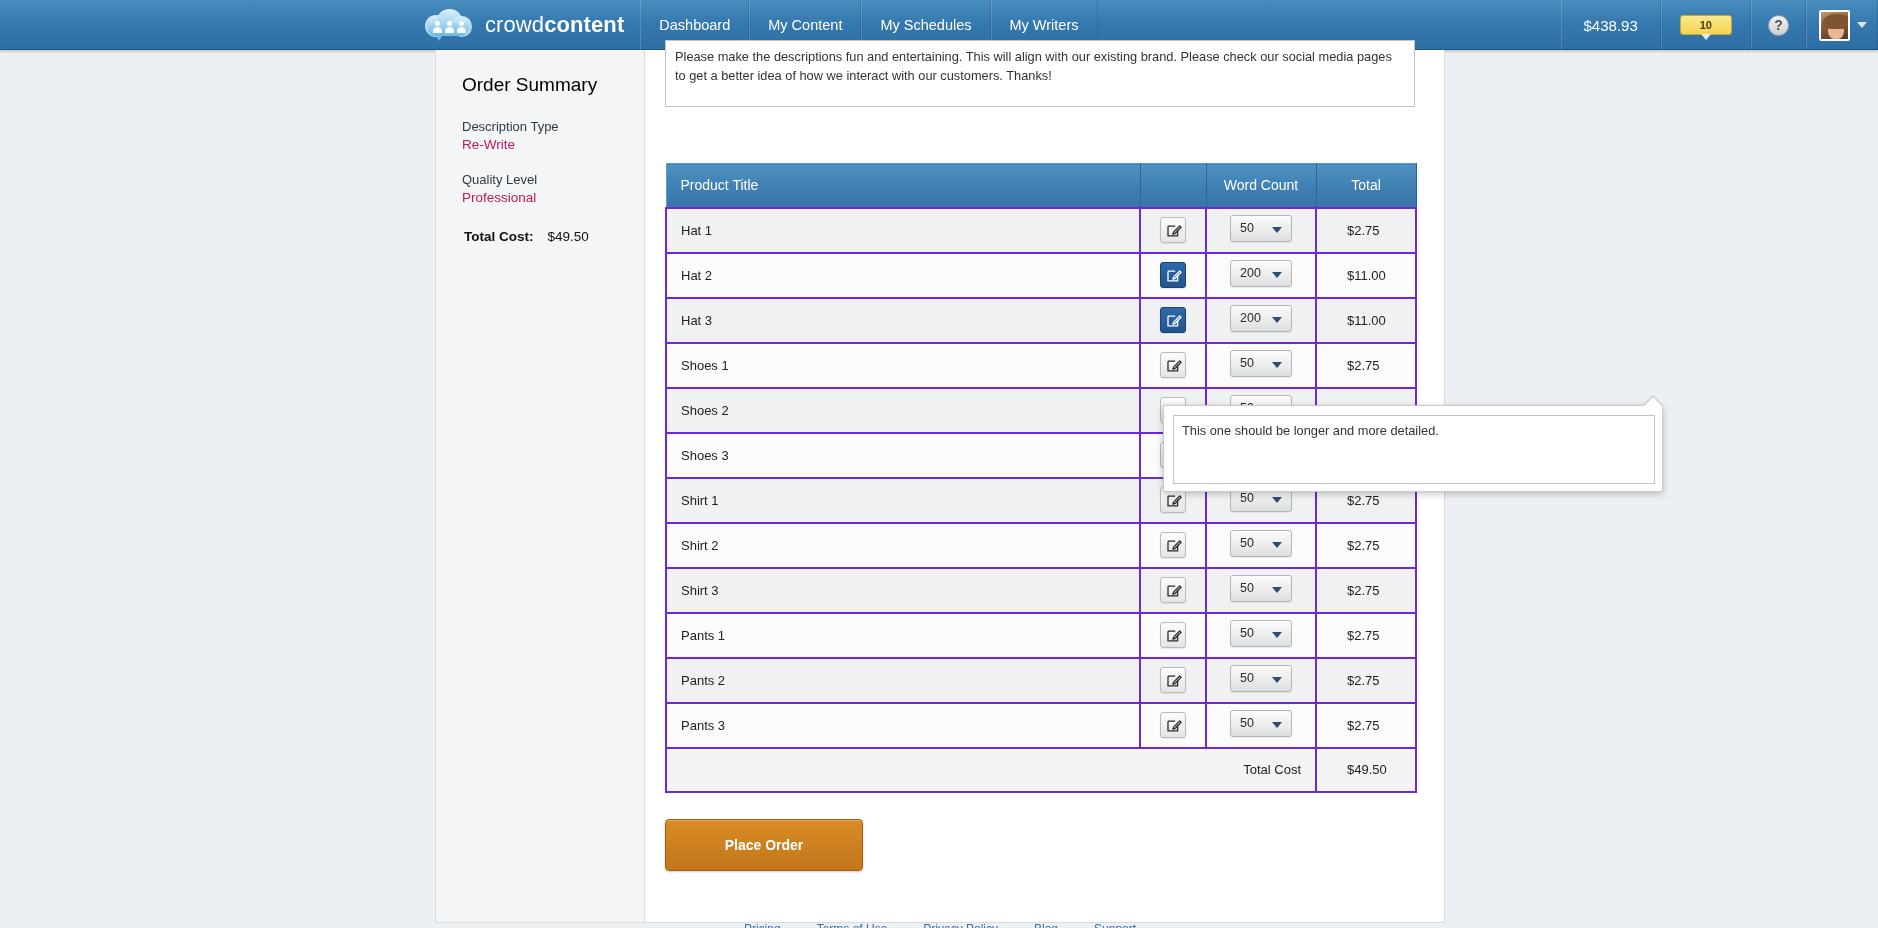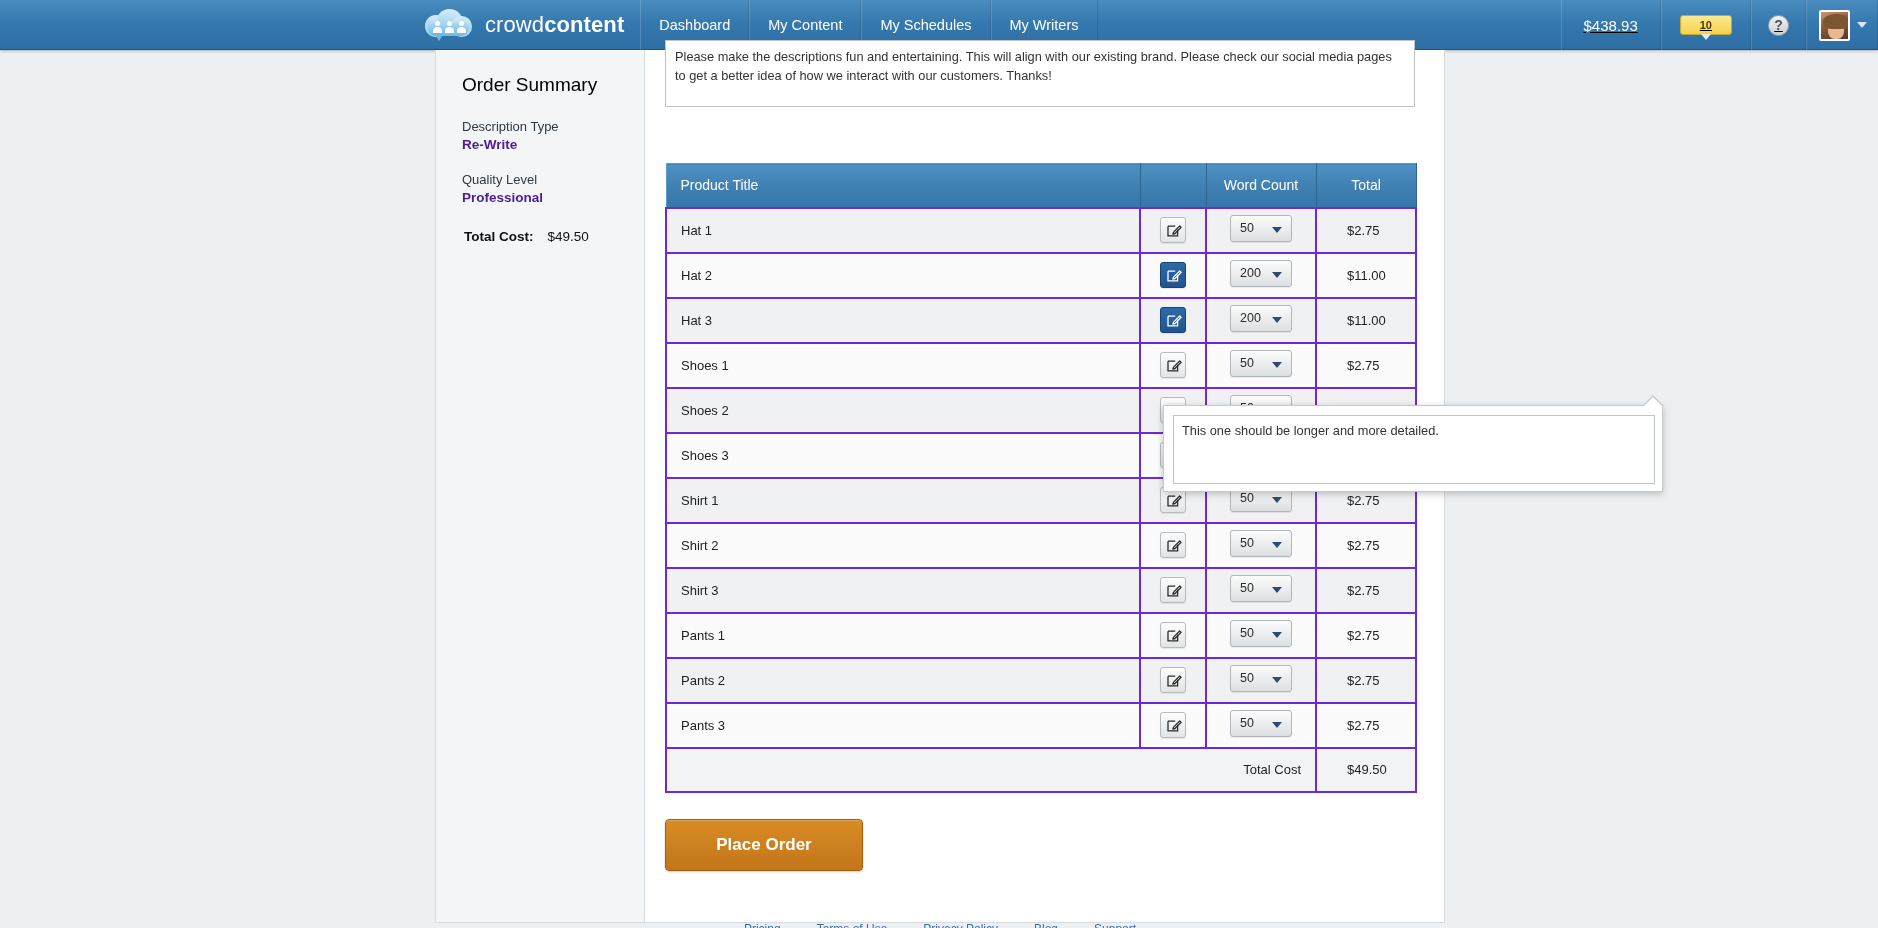--- a/index.html
+++ b/index.html
@@ -64,21 +64,21 @@
 
   .nav-item {
     display: flex; align-items: center; padding: 0 18px; height: 50px;
     color: #ffffff; font-size: 14.5px; white-space: nowrap;
     border-left: 1px solid rgba(255,255,255,.16);
     border-right: 1px solid rgba(0,0,0,.12);
     cursor: pointer;
   }
 
   .nav-right {
-    margin-left: auto; display: flex; align-items: stretch; height: 50px; text-decoration: underline;
+    margin-left: auto; display: flex; align-items: stretch; height: 50px;
   }
   .nav-right > div {
     display: flex; align-items: center; justify-content: center;
     border-left: 1px solid rgba(255,255,255,.16);
     border-right: 1px solid rgba(0,0,0,.12);
   }
   .balance { padding: 0 22px; color: #fff; font-size: 15px; }
   .notif-wrap { padding: 0 18px; }
   .notif {
     position: relative; background: linear-gradient(#fbe98f, #f3d24e);
@@ -129,21 +129,21 @@
   .sidebar {
     position: absolute; left: 0; top: 0; width: 210px; height: 873px;
     background: #f4f5f6; border: 1px solid #d8dcdf; border-top: none;
   }
   .sidebar-inner { padding: 24px 26px 0 26px; }
   .summary-title {
     font-size: 19px; color: #000000; font-weight: normal; margin: 0 0 22px 0;
   }
   .sum-block { margin-bottom: 17px; }
   .sum-label { font-size: 13px; color: #2e3a44; line-height: 18px; }
-  .sum-value { font-size: 13.5px; color: #4c1d95; font-weight: bold; line-height: 18px; }
+  .sum-value { font-size: 13.5px; color: #be185d; font-weight: normal; line-height: 18px; }
   .sum-total { margin-top: 22px; padding-left: 2px; font-size: 13.5px; color: #111; }
   .sum-total b { font-weight: bold; }
   .sum-total span { margin-left: 14px; font-weight: normal; }
 
   
   .main {
     position: absolute; left: 210px; top: 0; width: 800px; height: 873px;
     background: #ffffff; border: 1px solid #d8dcdf; border-top: none; border-left: none;
   }
 
@@ -213,21 +213,21 @@
     border-left: 5px solid transparent; border-right: 5px solid transparent;
     border-top: 6px solid #2f4b6e;
   }
 
   
   .footer-area { margin: 26px 20px 0 20px; }
   .place-order {
     width: 198px; height: 52px; border-radius: 4px;
     background: linear-gradient(#d98b24, #c2761a);
     border: 1px solid #a35f10;
-    color: #fff; font-size: 17px; font-weight: bold;
+    color: #fff; font-size: 14px; font-weight: bold;
     cursor: pointer; font-family: "Liberation Sans", sans-serif;
     box-shadow: inset 0 1px 0 rgba(255,255,255,.25), 0 1px 2px rgba(0,0,0,.2);
   }
 
   
   .popup {
     position: absolute; left: 728px; top: 355px; width: 500px; height: 87px;
     background: #fff; border: 1px solid #c6cacd; z-index: 40;
     box-shadow: 0 2px 7px rgba(0,0,0,.22);
   }

